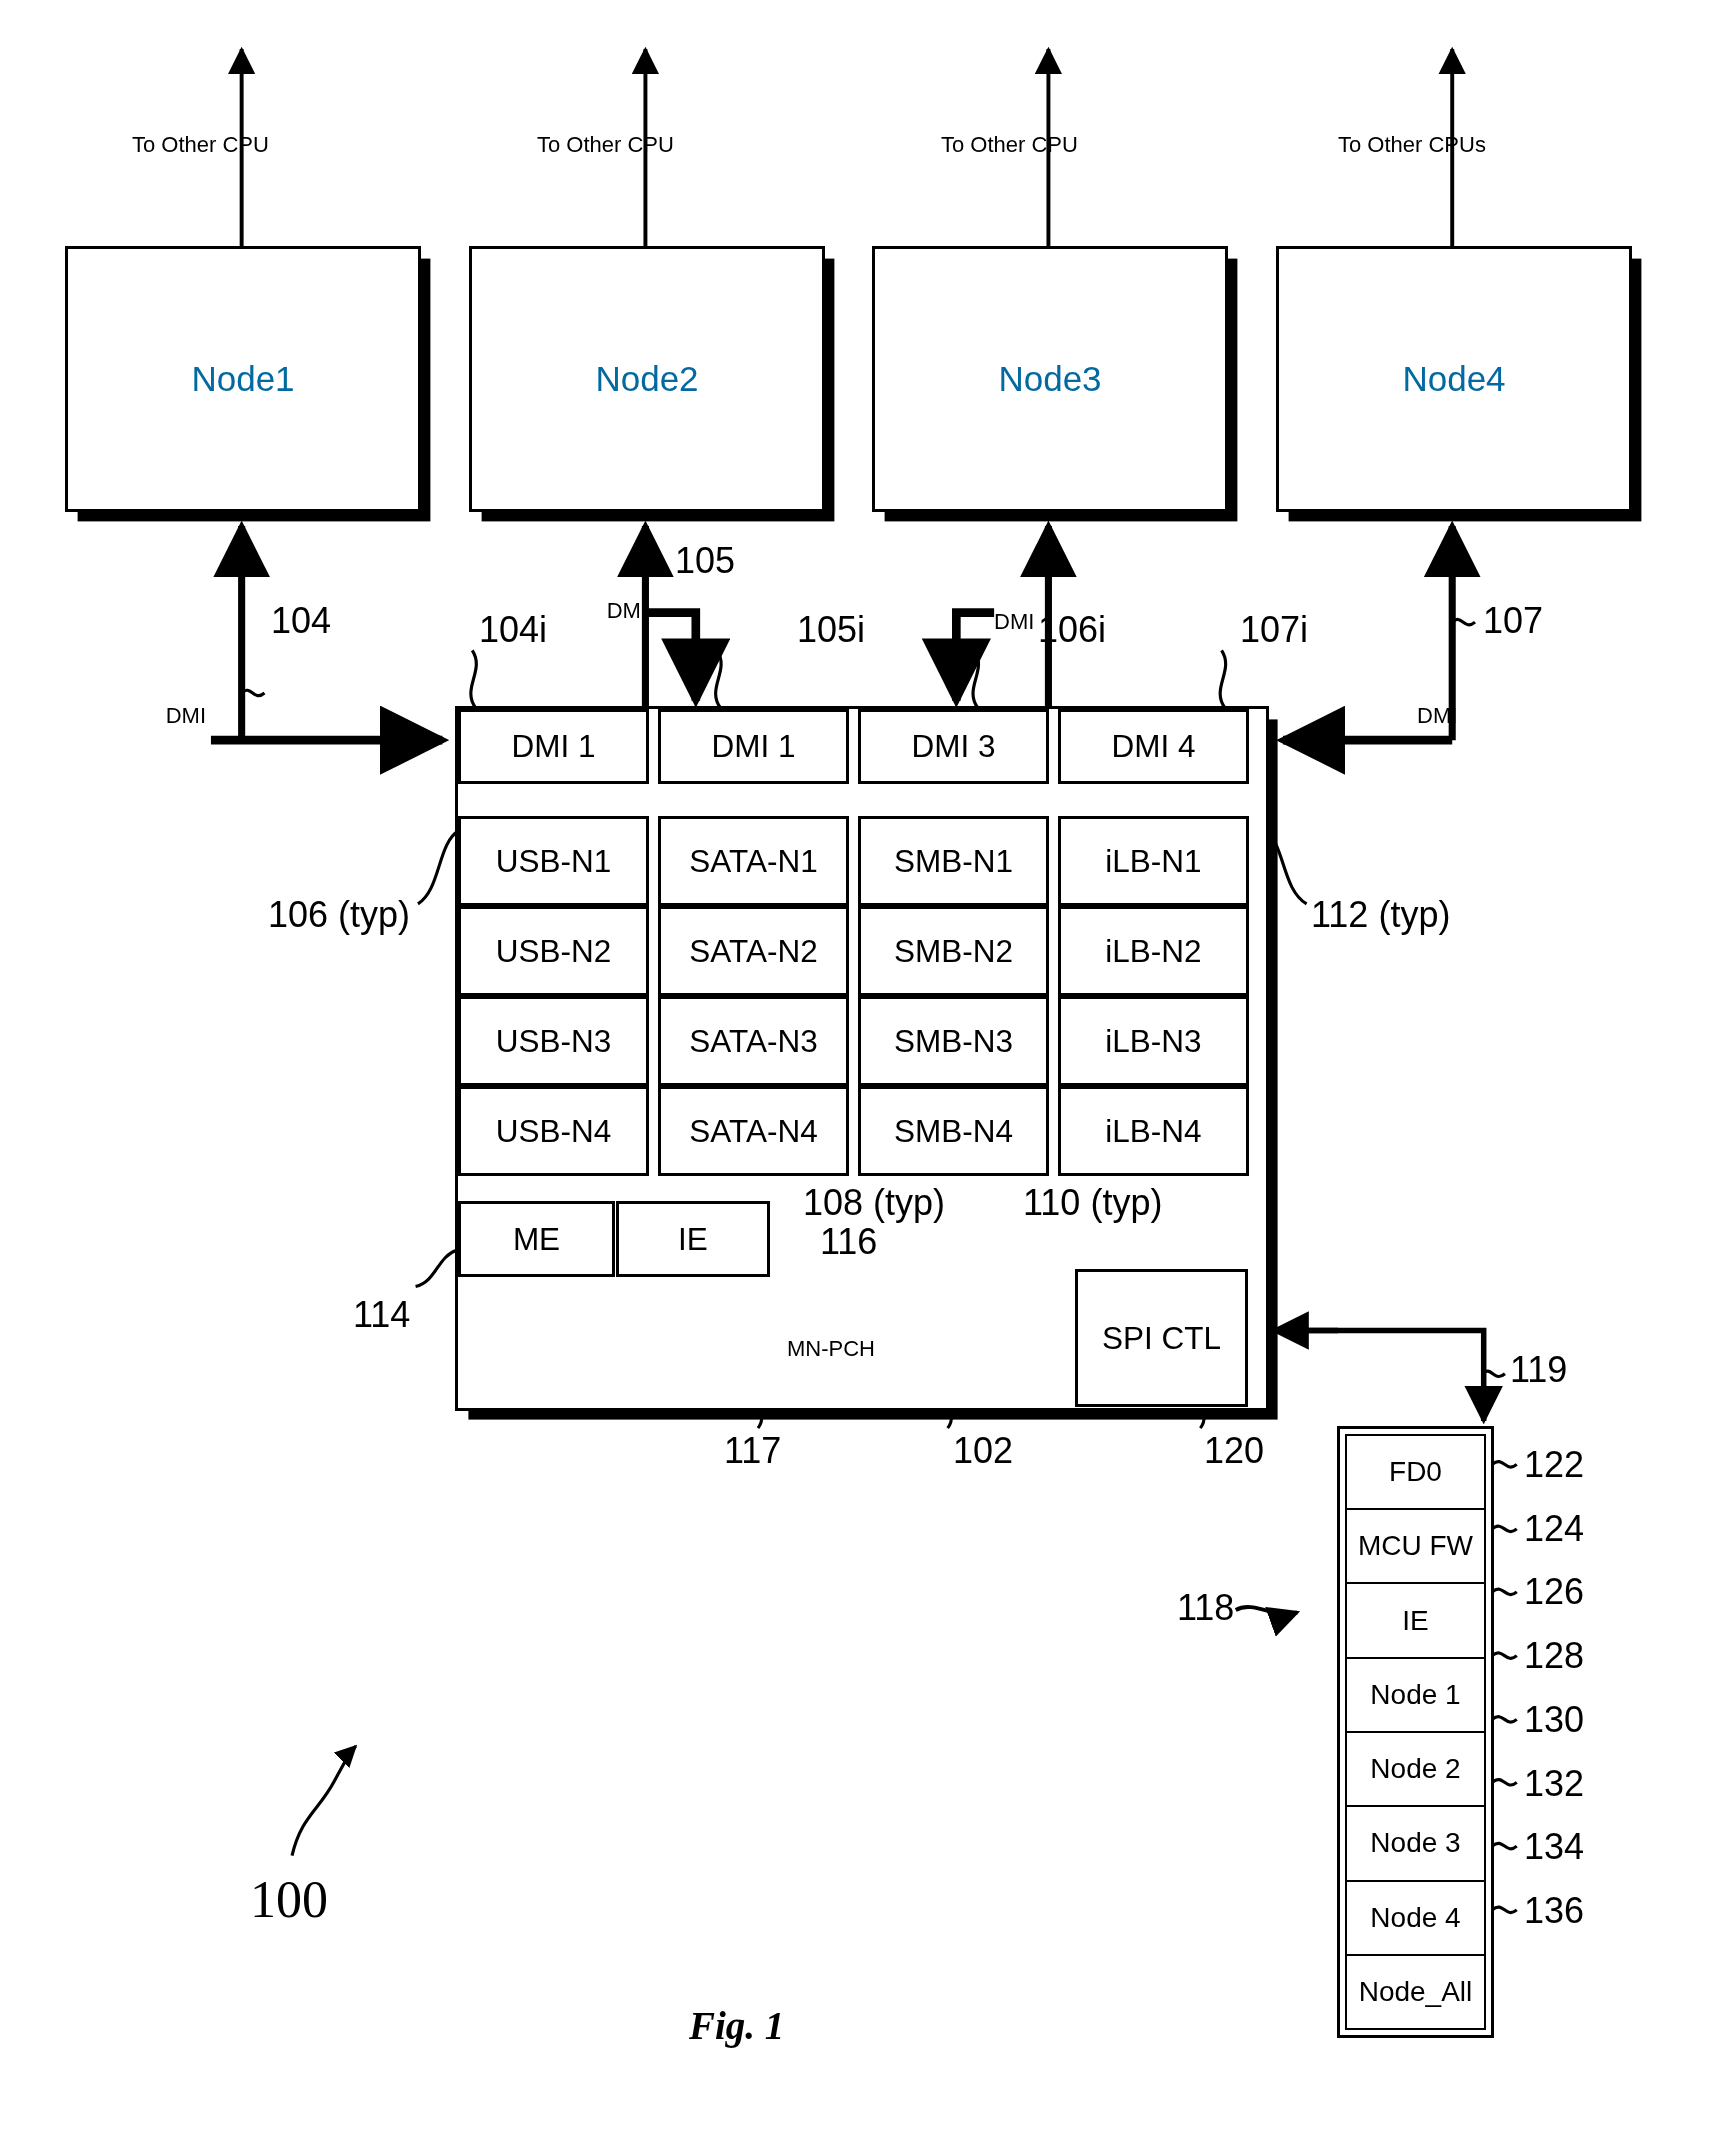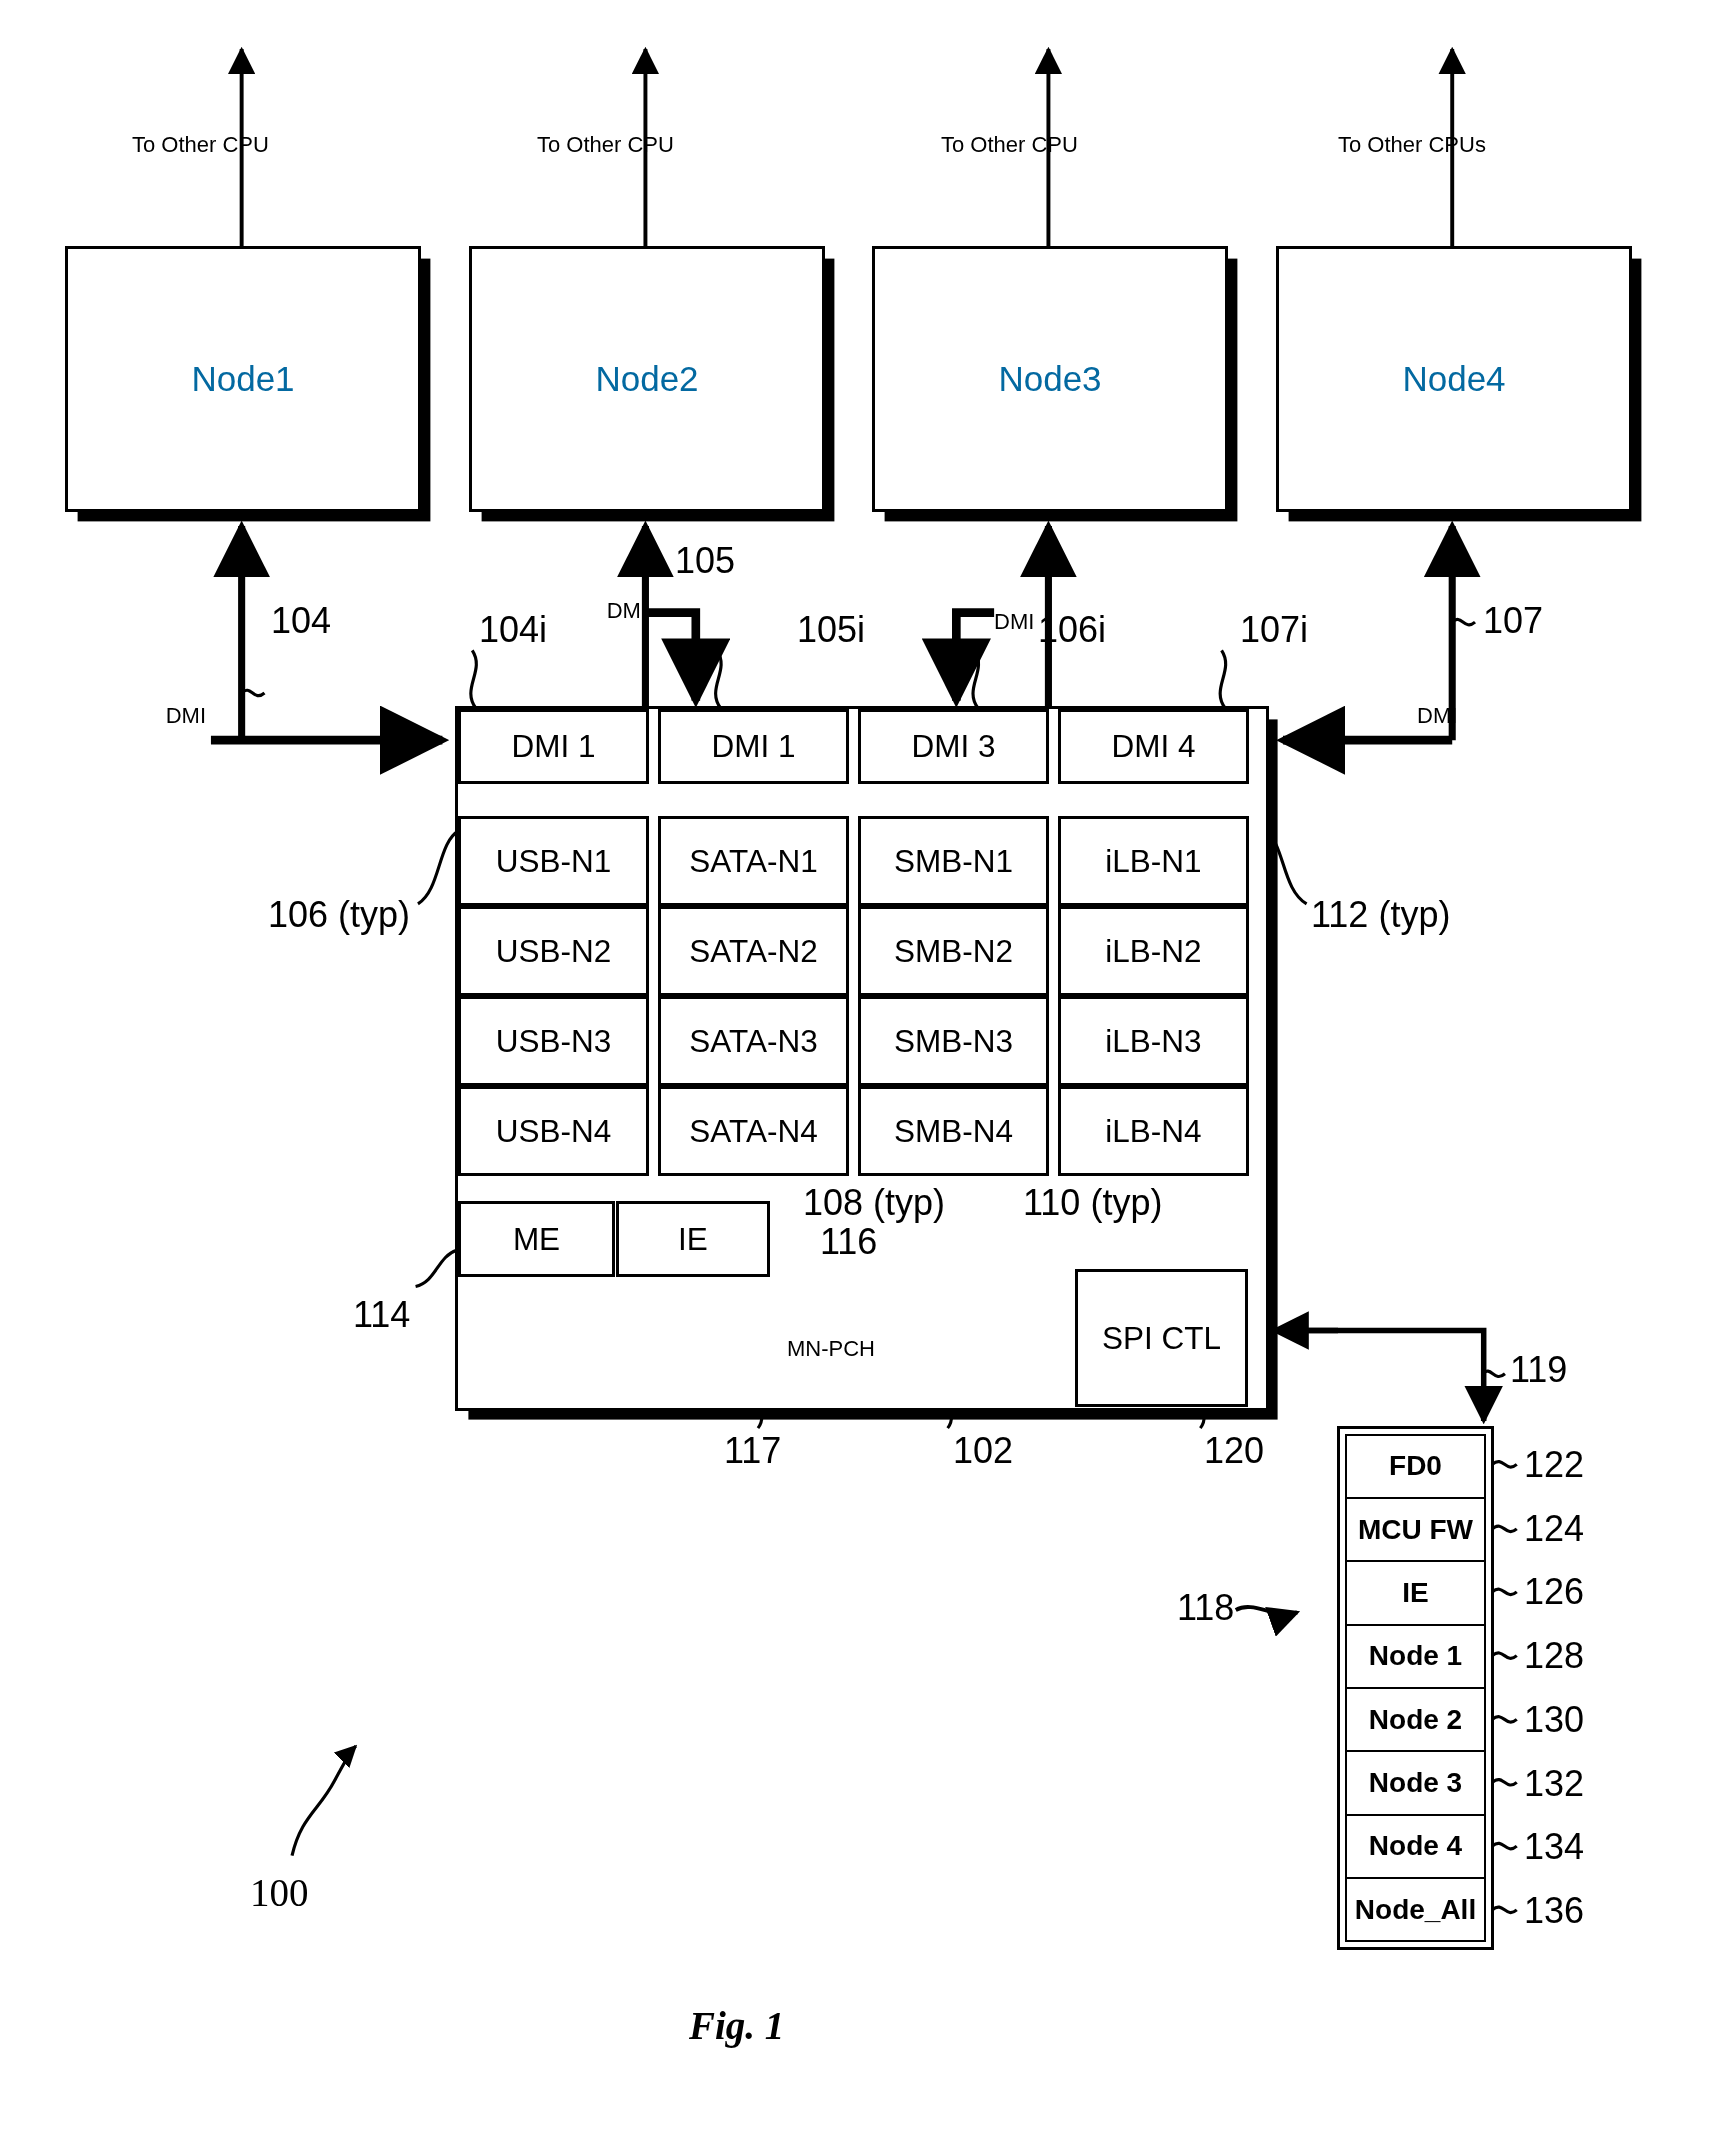--- a/index.html
+++ b/index.html
@@ -105,21 +105,21 @@
     position: absolute;
     font-family: "Liberation Serif", serif;
     font-style: italic;
     font-weight: bold;
     font-size: 39px;
     color: #000;
   }
   .ref100 {
     position: absolute;
     font-family: "Liberation Serif", serif;
-    font-size: 39px;
+    font-size: 52px;
   }
 </style>
 </head>
 <body>
 
 <div id="page">
 
   <svg id="overlay" viewBox="0 0 2203 2732">
     <defs>
       <marker id="arrUp" markerWidth="9" markerHeight="9" refX="4.5" refY="8" orient="auto-start-reverse" markerUnits="strokeWidth">
@@ -349,21 +349,21 @@
   <div class="lbl" style="left:787px; top:1338px;">MN-PCH</div>
   <div class="lbl-ref lbl" style="left:953px; top:1433px;">102</div>
 
   <div class="cell" style="left:1075px; top:1269px; width:173px; height:138px;">
       <span>SPI CTL</span>
     </div>
   <div class="lbl-ref lbl" style="left:1204px; top:1433px;">120</div>
 
   <div class="lbl-ref lbl" style="left:1510px; top:1352px;">119</div>
 
-  <div class="fwstack" style="left:1337px; top:1426px; width:157px; height:524px;font-weight:bold;">
+  <div class="fwstack" style="left:1337px; top:1426px; width:157px; height:612px;">
     <div class="fwstack-inner">
       <div class="fwrow">
           <span>FD0</span>
         </div>
       <div class="fwrow">
           <span>MCU FW</span>
         </div>
       <div class="fwrow">
           <span>IE</span>
         </div>

